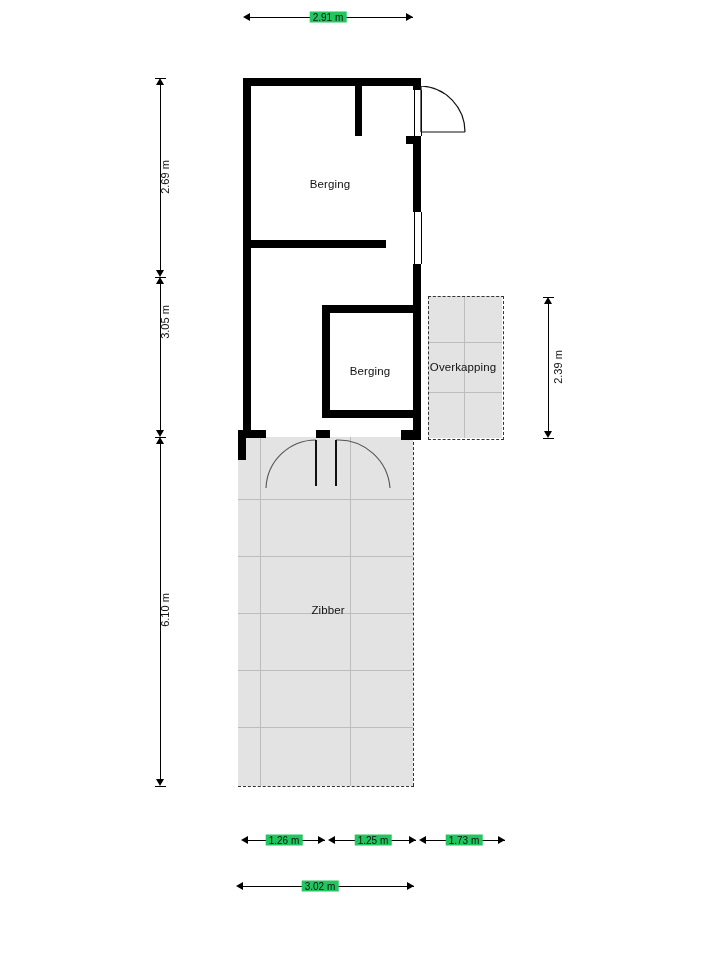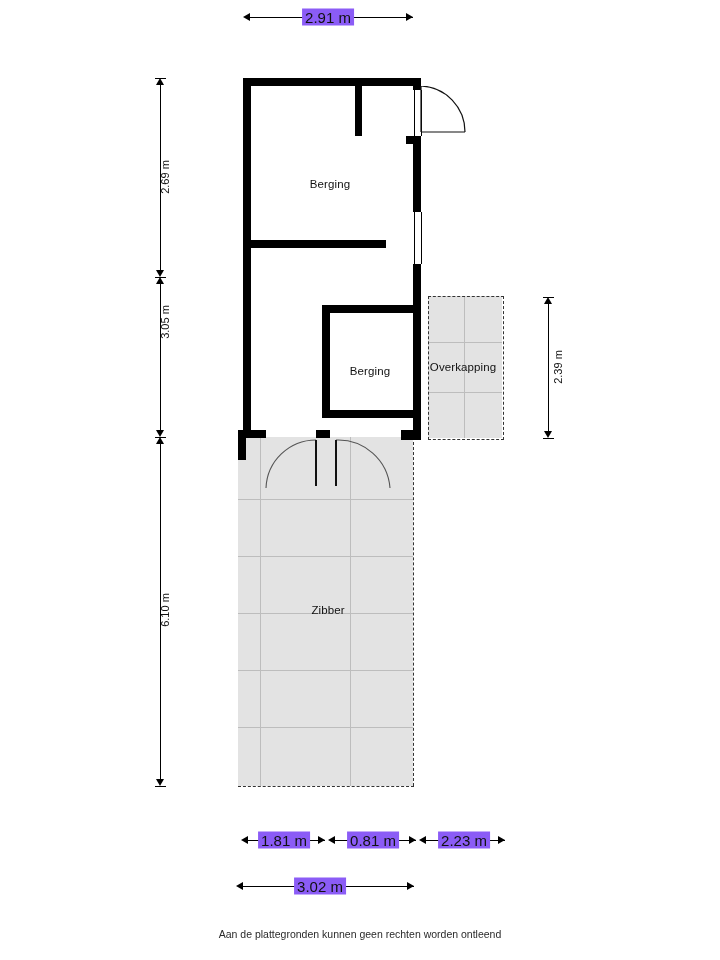--- a/index.html
+++ b/index.html
@@ -93,25 +93,25 @@
   }
   .dim-label-v {
     position: absolute;
     font-size: 11px;
     color: #111;
     white-space: nowrap;
     transform-origin: 50% 50%;
   }
   .dim-label-h {
     position: absolute;
-    font-size: 15px;
+    font-size: 10px;
     color: #111;
     white-space: nowrap;
     transform: translate(-50%, -50%);
-    background: #8b5cf6;
+    background: #22c55e;
     padding: 0 3px;
   }
   .arrow {
     position: absolute;
     width: 0; height: 0;
   }
   .arrow.up {
     border-left: 4px solid transparent;
     border-right: 4px solid transparent;
     border-bottom: 7px solid #000;
@@ -189,31 +189,31 @@
   <div class="tick-v" style="left:543px; top:297px;"></div>
   <div class="tick-v" style="left:543px; top:438px;"></div>
   <div class="dim-v-line" style="left:548px; top:301px; height:134px;"></div>
   <div class="arrow up" style="left:544px; top:297px;"></div>
   <div class="arrow down" style="left:544px; top:431px;"></div>
   <div class="dim-label-v" style="left:558px; top:367px; transform: translate(-50%,-50%) rotate(-90deg);">2.39 m</div>
 
   <div class="dim-h-line" style="left:243px; top:840px; width:82px;"></div>
   <div class="arrow left" style="left:241px; top:836px;"></div>
   <div class="arrow right" style="left:318px; top:836px;"></div>
-  <div class="dim-label-h" style="left:284px; top:840px;">1.81 m</div>
+  <div class="dim-label-h" style="left:284px; top:840px;">1.26 m</div>
 
   <div class="dim-h-line" style="left:330px; top:840px; width:86px;"></div>
   <div class="arrow left" style="left:328px; top:836px;"></div>
   <div class="arrow right" style="left:409px; top:836px;"></div>
-  <div class="dim-label-h" style="left:373px; top:840px;">0.81 m</div>
+  <div class="dim-label-h" style="left:373px; top:840px;">1.25 m</div>
 
   <div class="dim-h-line" style="left:421px; top:840px; width:84px;"></div>
   <div class="arrow left" style="left:419px; top:836px;"></div>
   <div class="arrow right" style="left:498px; top:836px;"></div>
-  <div class="dim-label-h" style="left:464px; top:840px;">2.23 m</div>
+  <div class="dim-label-h" style="left:464px; top:840px;">1.73 m</div>
 
   <div class="dim-h-line" style="left:238px; top:886px; width:176px;"></div>
   <div class="arrow left" style="left:236px; top:882px;"></div>
   <div class="arrow right" style="left:407px; top:882px;"></div>
   <div class="dim-label-h" style="left:320px; top:886px;">3.02 m</div>
 
   <div class="tilearea" style="left:428px; top:296px; width:74px; height:142px;">
     <div class="tilegrid">
       <span class="v" style="left:36px;"></span>
       <span class="h" style="top:46px;"></span>
@@ -285,14 +285,13 @@
   </div>
 
   <div class="room-label" style="left:330px; top:184px;">Berging</div>
   <div class="room-label" style="left:370px; top:371px;">Berging</div>
   <div class="room-label" style="left:463px; top:367px;">Overkapping</div>
   <div class="room-label" style="left:328px; top:610px;">Zibber</div>
 
 </div>
 
 <div id="footer">
-  <div>Aan de plattegronden kunnen geen rechten worden ontleend</div>
 </div>
 
 </body></html>

